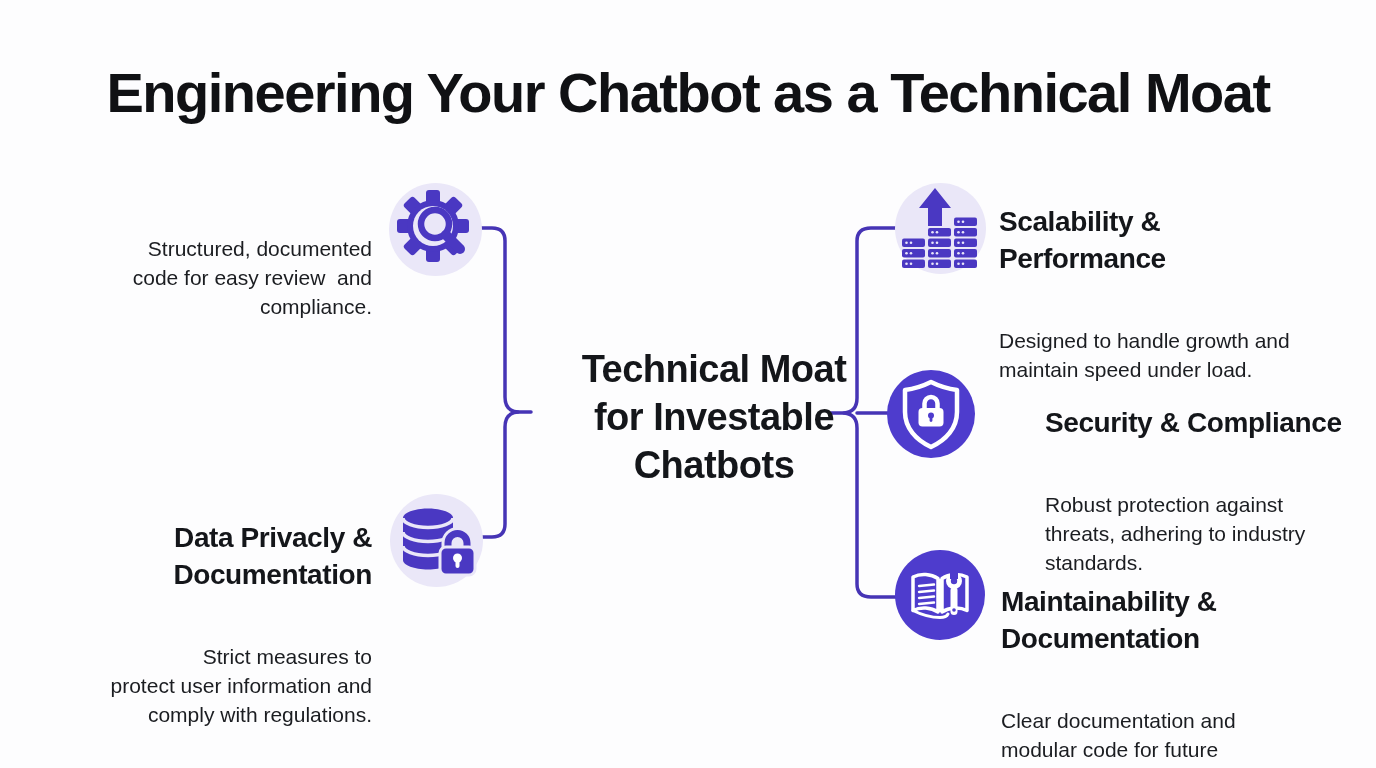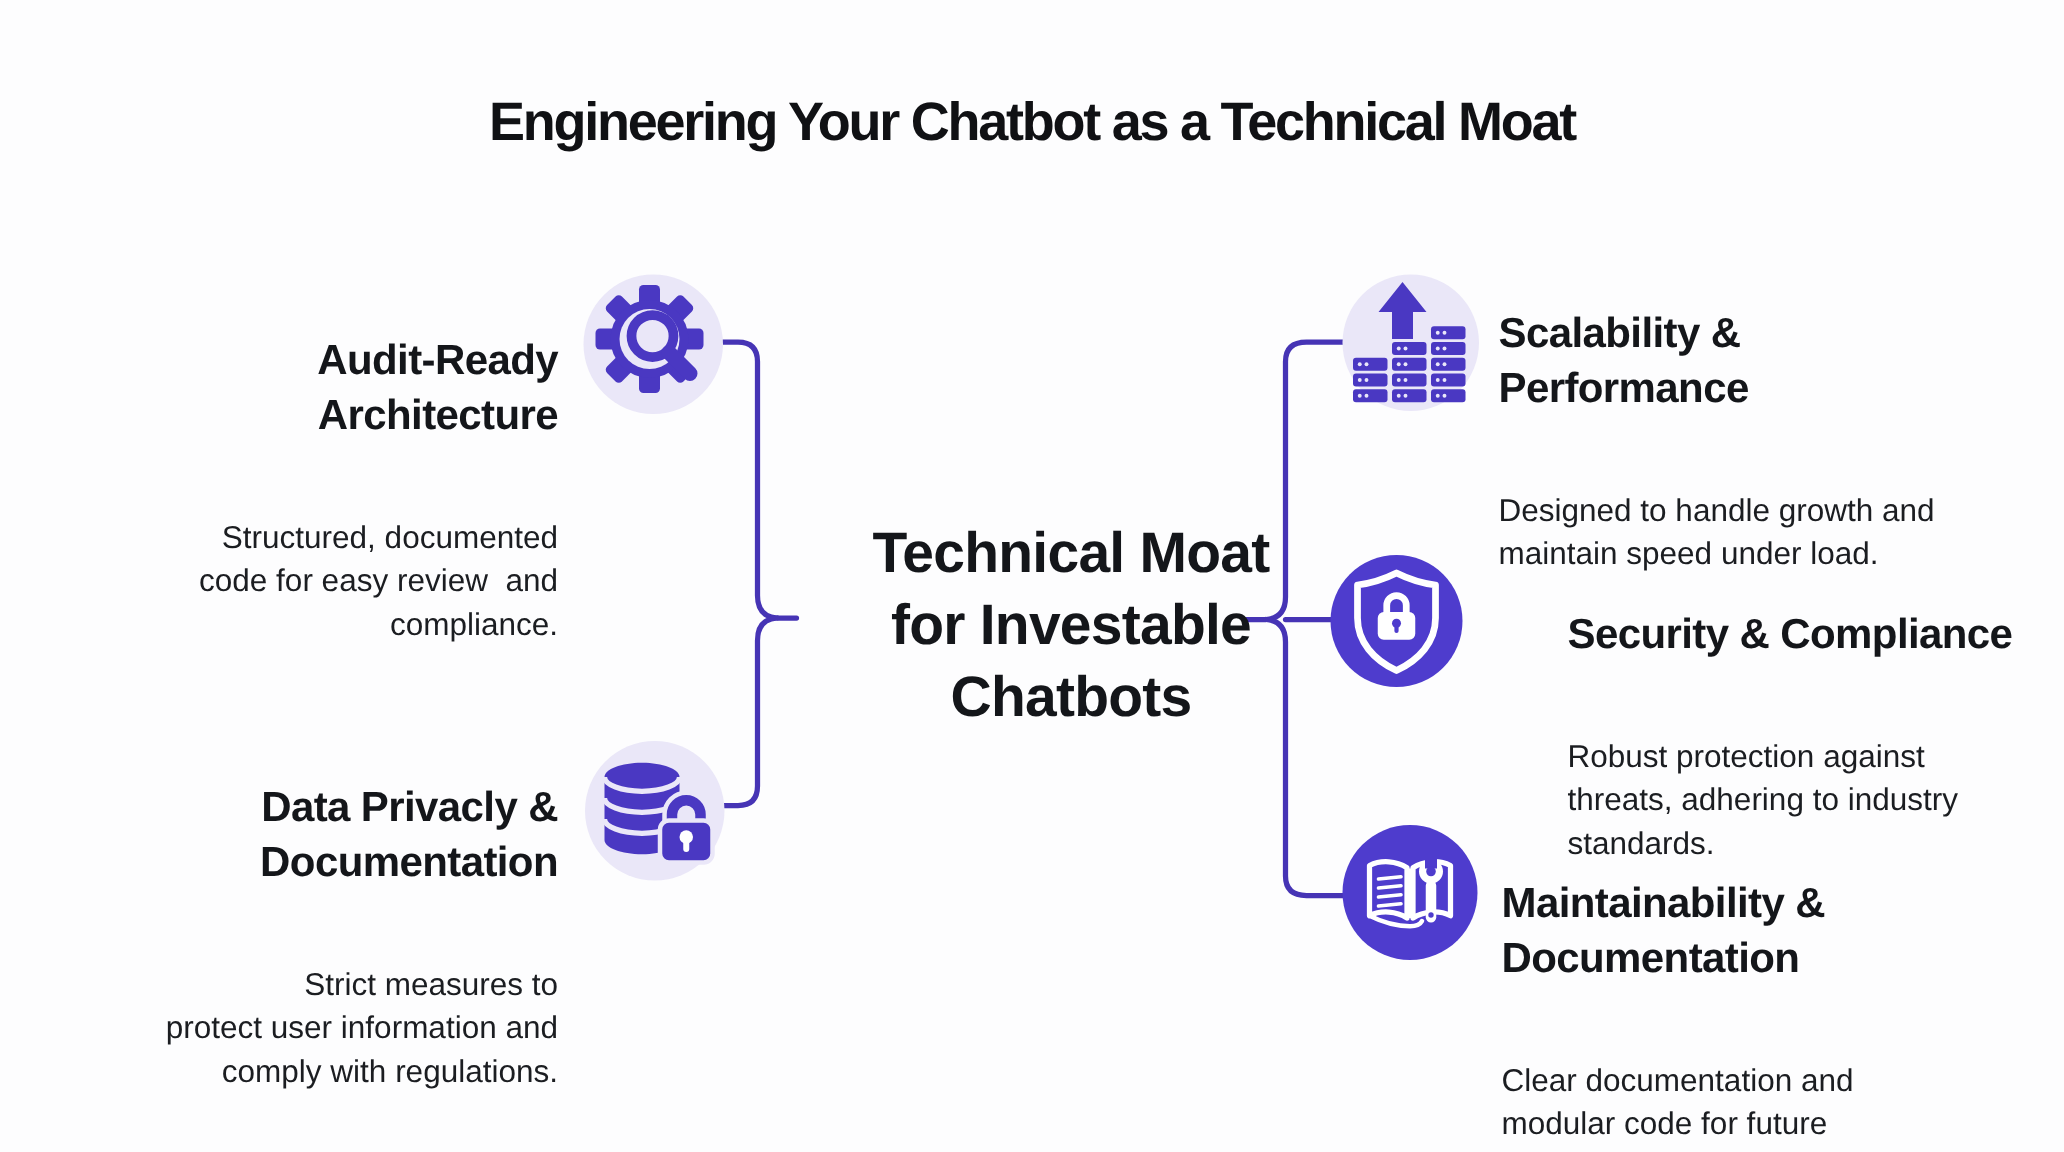--- a/index.html
+++ b/index.html
@@ -1,20 +1,20 @@
 <!DOCTYPE html>
 <html style="--background: #fdfdfe; --title-text: #101114; --heading-text: #14161a; --body-text: #1b1d21; --connector: #4634b5; --icon-fill: #4e3ccd; --icon-glyph: #4a38c2; --icon-bg-light: #eae7f8;"><head>
 <meta charset="utf-8">
 <style>
   html,body{margin:0;padding:0;background:#fdfdfe;}
   .canvas{position:relative;width:1376px;height:768px;overflow:hidden;
           background:var(--background,#fdfdfe);
           font-family:"Liberation Sans",sans-serif;}
   .title{position:absolute;top:60px;left:0;width:100%;margin:0;text-align:center;
-         font-size:36px;font-weight:bold;letter-spacing:-1.5px;
+         font-size:56px;font-weight:bold;letter-spacing:-1.5px;
          color:var(--title-text,#101114);}
   .item-text{position:absolute;white-space:pre-wrap;}
   .item-text h2{margin:0;font-size:28px;line-height:1.32;font-weight:bold;
                 letter-spacing:-0.4px;color:var(--heading-text,#14161a);}
   .item-text p{margin:13px 0 0;font-size:21px;line-height:1.38;
                color:var(--body-text,#1b1d21);}
   .align-right{text-align:right;}
   .center-label{position:absolute;left:508px;top:346px;width:412px;margin:0;
                 text-align:center;font-size:38px;font-weight:bold;line-height:1.26;
                 letter-spacing:-0.5px;color:var(--heading-text,#14161a);
@@ -56,22 +56,20 @@
 
   <svg class="connectors" width="1376" height="768" viewBox="0 0 1376 768" aria-hidden="true">
     <path d="M 481 228 H 492 Q 505 228 505 241 V 397 Q 505 411 518 412 H 531"></path>
     <path d="M 482 537 H 492 Q 505 537 505 524 V 427 Q 505 413 518 412"></path>
     <path d="M 897 228 H 871 Q 857 228 857 241 V 398 Q 857 412 844 413 H 831"></path>
     <path d="M 899 597 H 871 Q 857 597 857 584 V 428 Q 857 414 844 413"></path>
     <path d="M 857 413 H 889"></path>
   </svg>
 
   <section class="item-text align-right t-lt">
-    <h2>Audit-Ready
-Architecture</h2>
     <p>Structured, documented
 code for easy review  and
 compliance.</p>
   </section>
   <div class="icon-circle light i-lt">
     <svg viewBox="0 0 93 93" aria-hidden="true">
       <g transform="translate(44,43)">
         <g class="fill-glyph">
           <rect x="-7" y="-36" width="14" height="18" rx="3"></rect>
           <rect x="-7" y="-36" width="14" height="18" rx="3" transform="rotate(45)"></rect>

